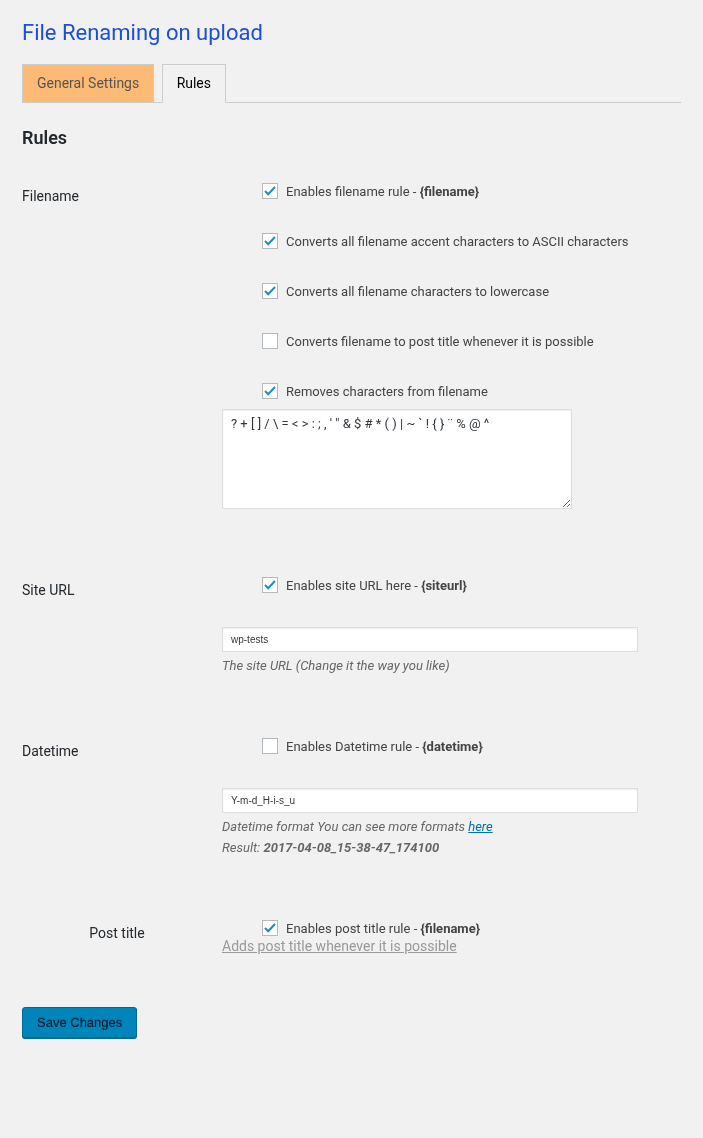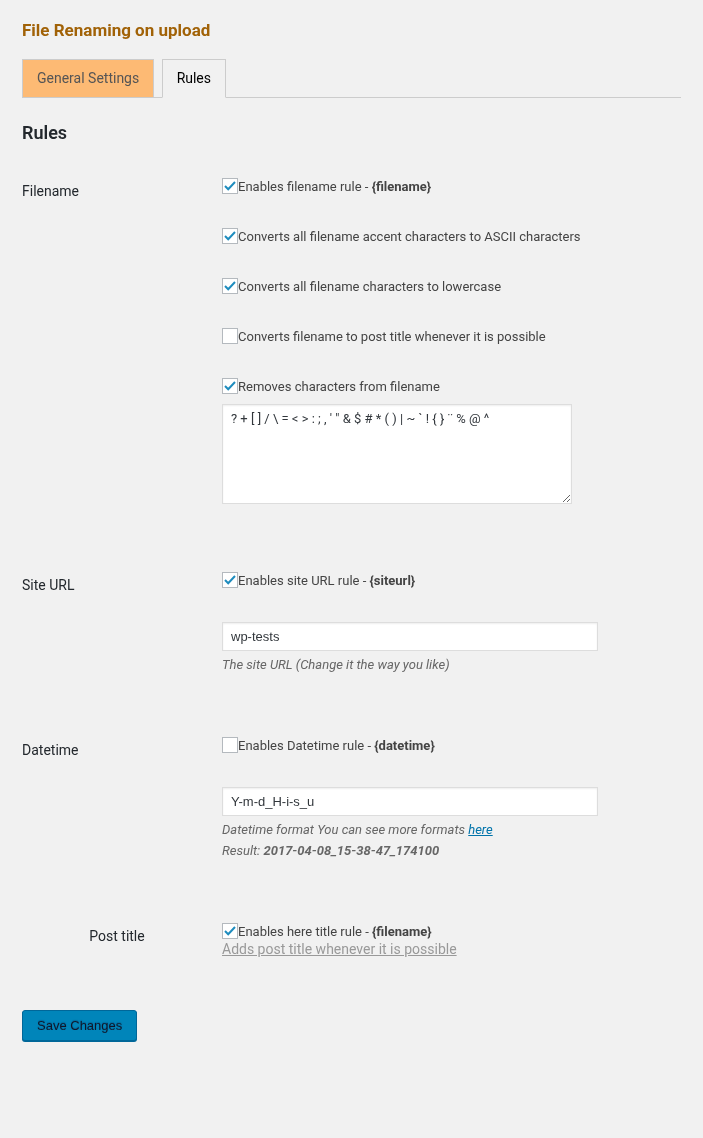--- a/index.html
+++ b/index.html
@@ -5,24 +5,24 @@
     * { box-sizing: border-box; margin: 0; padding: 0; }
     body {
       font-family: -apple-system, BlinkMacSystemFont, "Segoe UI", Roboto, Oxygen-Sans, Ubuntu, Cantarell, "Helvetica Neue", sans-serif;
       background: #f1f1f1;
       color: #23282d;
       font-size: 13px;
       padding: 10px 22px 40px 22px;
       width: 703px;
     }
     h1.page-title {
-      font-size: 17px;
-      font-weight: 700;
+      font-size: 22px;
+      font-weight: 400;
       margin: 10px 0 18px 0;
-      color: #a16207;
+      color: #1d4ed8;
     }
     .nav-tab-wrapper {
       border-bottom: 1px solid #ccc;
       margin: 0;
       padding: 0;
       line-height: 0;
     }
     .nav-tab {
       display: inline-block;
       border: 1px solid #ccc;
@@ -68,23 +68,25 @@
       vertical-align: top;
       padding: 15px 10px 15px 0;
       font-size: 13px;
       color: #444;
     }
     .field-block { margin-bottom: 34px; }
     .field-block:last-child { margin-bottom: 0; }
     label.check-label {
       display: flex;
       align-items: center;
+      gap: 8px;
       font-size: 13px;
       color: #444;
       cursor: pointer;
+      margin-left: 40px;
     }
     .checkbox {
       width: 16px;
       height: 16px;
       border: 1px solid #b4b9be;
       background: #fff;
       display: inline-flex;
       align-items: center;
       justify-content: center;
       flex-shrink: 0;
@@ -99,25 +101,25 @@
       box-shadow: inset 0 1px 2px rgba(0,0,0,0.07);
       font-family: inherit;
       font-size: 13px;
       padding: 6px 8px;
       resize: both;
       color: #32373c;
       margin-top: 10px;
       background: #fff;
     }
     input.text {
-      width: 376px;
+      width: 416px;
       border: 1px solid #ddd;
       box-shadow: inset 0 1px 2px rgba(0,0,0,0.07);
       padding: 6px 8px;
-      font-size: 13px;
+      font-size: 10px;
       color: #32373c;
       background: #fff;
     }
     .description {
       color: #666;
       font-style: italic;
       font-size: 13px;
       margin-top: 6px;
     }
     .description a { color: #0073aa; font-style: italic; }
@@ -219,21 +221,21 @@
   <tr>
     <th style="padding-top:55px;">Site URL</th>
     <td style="padding-top:50px;">
       <div class="field-block">
         <label class="check-label">
           <span class="checkbox checked">
             <svg width="12" height="12" viewBox="0 0 12 12">
                   <path d="M1 6 L4.2 9.2 L11 2" stroke="#1e8cbe" stroke-width="2" fill="none"></path>
                 </svg>
           </span>
-          <span class="label-text"><span>Enables site URL rule - </span><b>{siteurl}</b></span>
+          <span class="label-text"><span>Enables site URL here - </span><b>{siteurl}</b></span>
         </label>
       </div>
       <div class="field-block" style="margin-bottom:0;">
         <input class="text" type="text" value="wp-tests" style="">
         <div class="description">The site URL (Change it the way you like)</div>
       </div>
     </td>
   </tr>
 
   <tr>
@@ -261,21 +263,21 @@
 
   <tr>
     <th style="padding-top:55px;text-align:center;">Post title</th>
     <td style="padding-top:50px;">
       <label class="check-label">
         <span class="checkbox checked">
           <svg width="12" height="12" viewBox="0 0 12 12">
                 <path d="M1 6 L4.2 9.2 L11 2" stroke="#1e8cbe" stroke-width="2" fill="none"></path>
               </svg>
         </span>
-        <span class="label-text"><span>Enables here title rule - </span><b>{filename}</b></span>
+        <span class="label-text"><span>Enables post title rule - </span><b>{filename}</b></span>
       </label>
       <div class="subnote">Adds post title whenever it is possible</div>
     </td>
   </tr>
 
 </tbody>
   </table>
 
 <div class="submit-row">
   <button class="primary">Save Changes</button>

